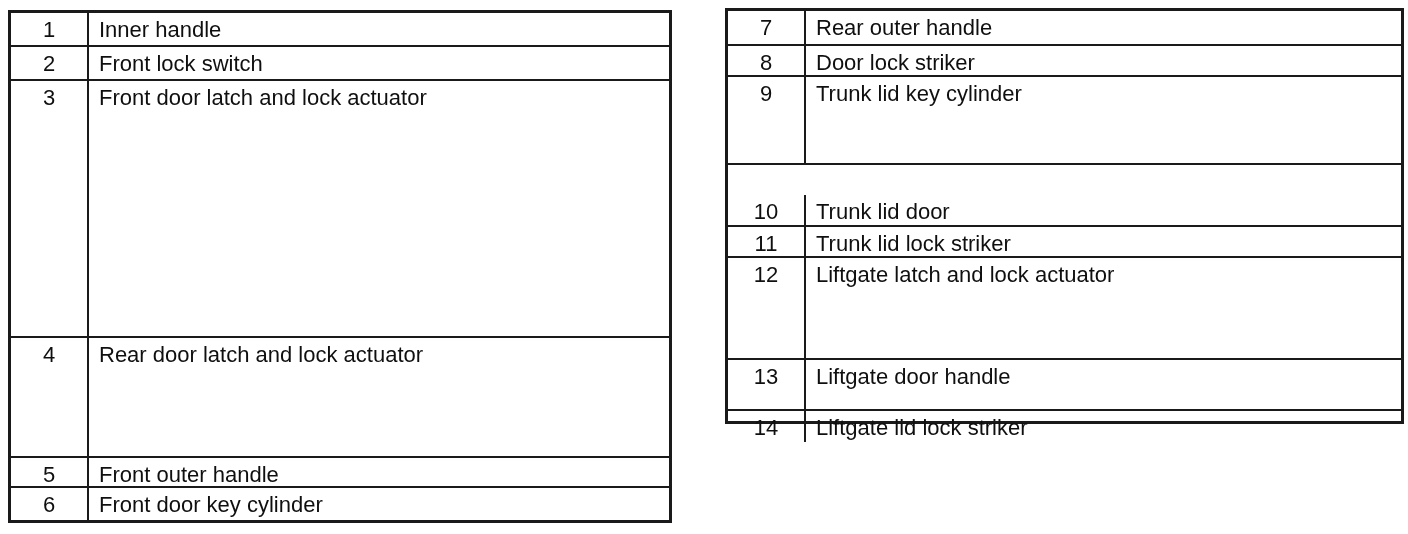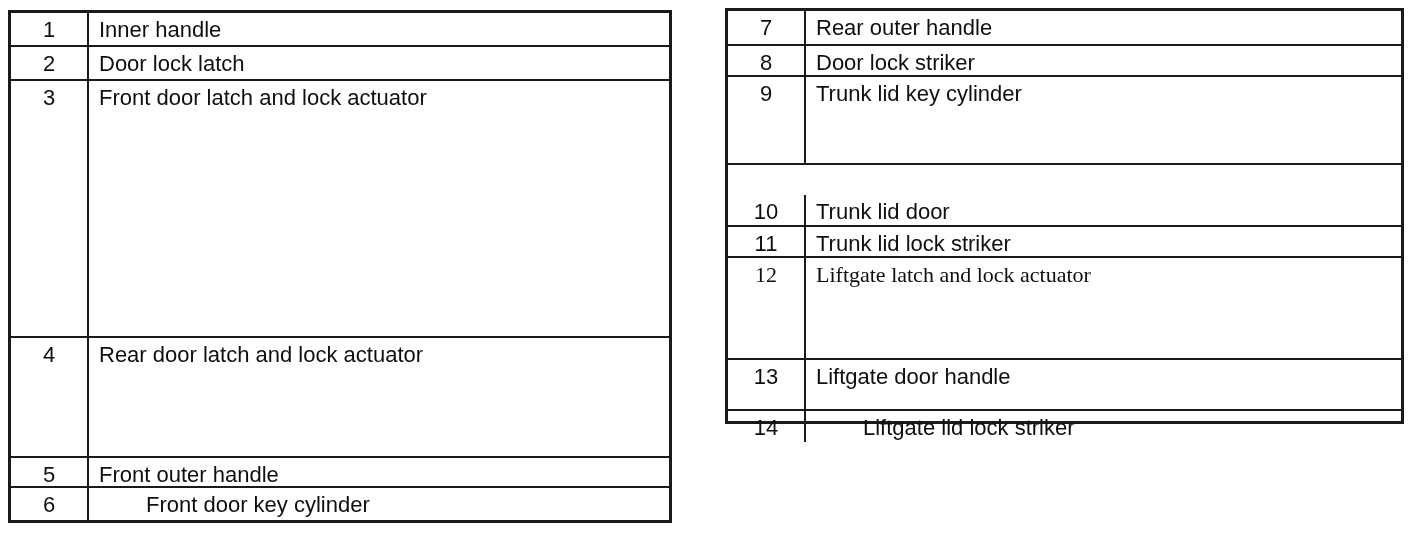--- a/index.html
+++ b/index.html
@@ -39,21 +39,20 @@
   .trow {
     display: flex;
     flex-direction: row;
     border-bottom: 2px solid #1a1a1a;
     box-sizing: border-box;
     flex: 0 0 auto;
   }
   .trow:last-child {
     border-bottom: none;
     flex: 1 1 auto;
-    gap: 47px;
   }
   .num-cell {
     width: 78px;
     flex: 0 0 78px;
     border-right: 2px solid #1a1a1a;
     box-sizing: border-box;
     text-align: center;
     padding-top: 3px;
     font-size: 22px;
     line-height: 1.25;
@@ -71,36 +70,36 @@
   .lh2 { height: 34px; }
   .lh3 { height: 257px; }
   .lh4 { height: 120px; }
   .lh5 { height: 30px; }
   
   .rh1 { height: 35px; }
   .rh2 { height: 31px; }
   .rh3 { height: 88px; }
   .rh4 { height: 62px; align-items: flex-end; }
   .rh5 { height: 31px; justify-content: center; }
-  .rh6 { height: 102px; font-family: Liberation Serif, serif; }
+  .rh6 { height: 102px; }
   .rh7 { height: 51px; }
 </style>
 </head>
 <body>
 
 <div class="canvas">
 
   <div id="left-table" class="legend-table">
     <div class="trow lh1">
       <div class="num-cell">1</div>
       <div class="label-cell">Inner handle</div>
     </div>
     <div class="trow lh2">
       <div class="num-cell">2</div>
-      <div class="label-cell">Door lock latch</div>
+      <div class="label-cell">Front lock switch</div>
     </div>
     <div class="trow lh3">
       <div class="num-cell">3</div>
       <div class="label-cell">Front door latch and lock actuator</div>
     </div>
     <div class="trow lh4">
       <div class="num-cell">4</div>
       <div class="label-cell">Rear door latch and lock actuator</div>
     </div>
     <div class="trow lh5">

